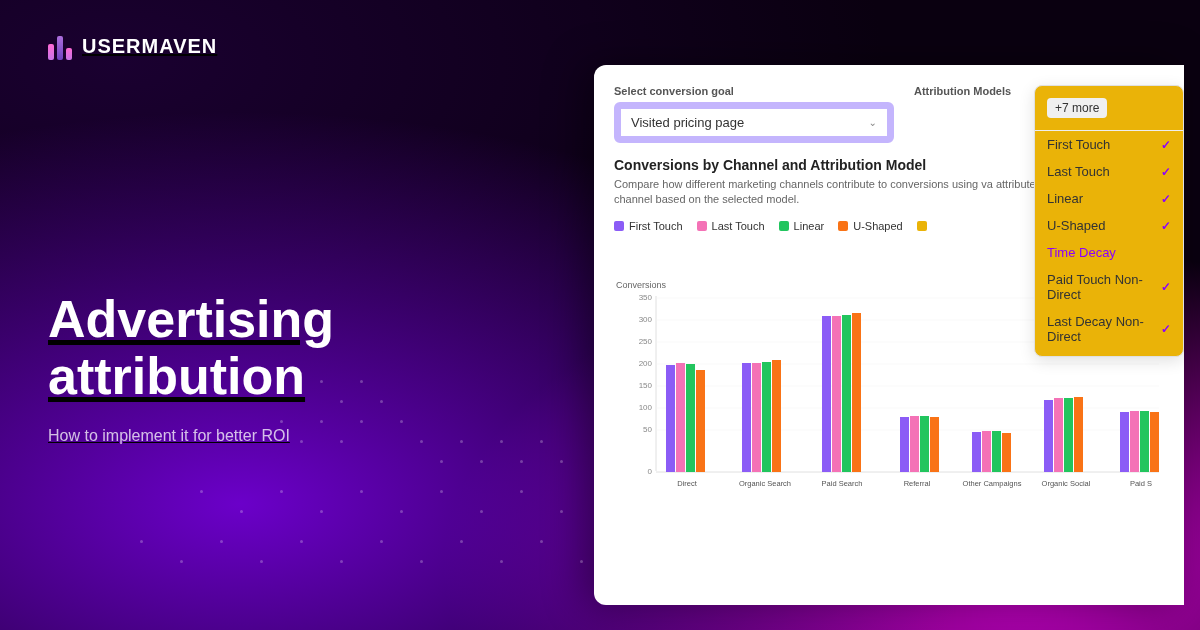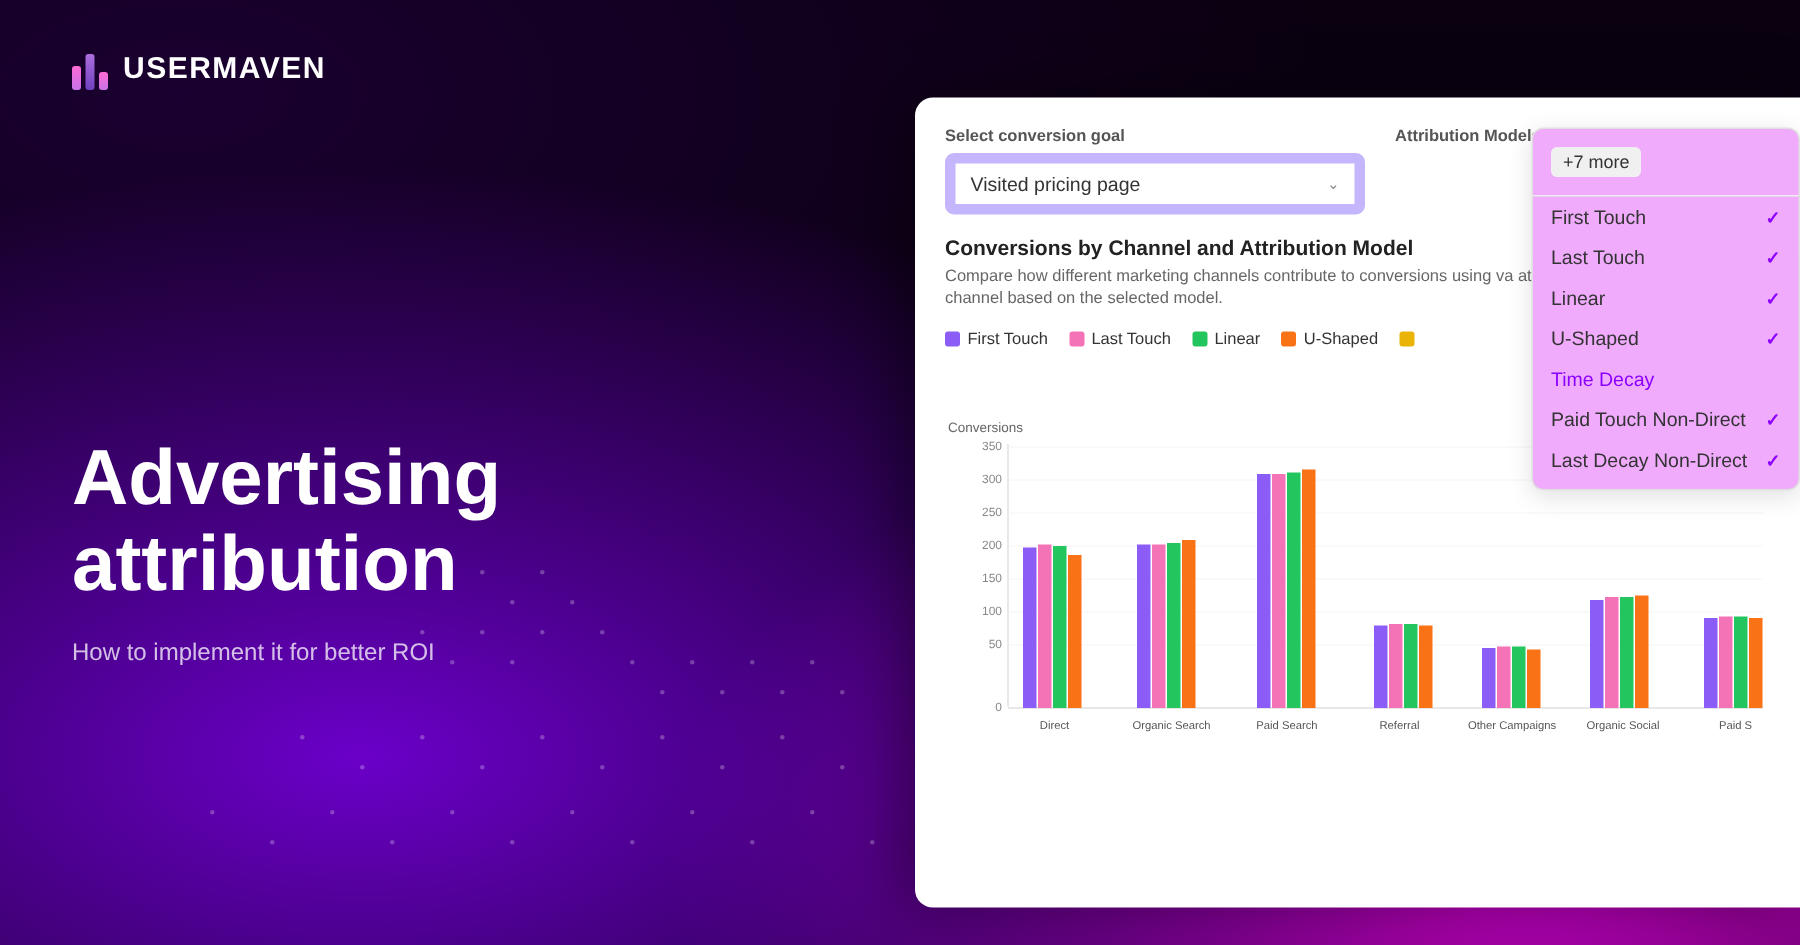--- a/index.html
+++ b/index.html
@@ -41,20 +41,21 @@
     }
 
     
     .content {
       position: absolute;
       inset: 0;
       z-index: 2;
       display: flex;
       flex-direction: column;
       padding: 32px 48px;
+      text-decoration: underline;
     }
 
     
     .logo {
       display: flex;
       align-items: center;
       gap: 10px;
       margin-bottom: 60px;
     }
 
@@ -98,21 +99,21 @@
       font-size: 16px;
       font-weight: 400;
       color: rgba(255,255,255,0.75);
       line-height: 1.4;
     }
 
     
     .right-panel {
       position: absolute;
       top: 65px;
-      right: 0;
+      right: 16px;
       width: 590px;
       height: 540px;
       background: #fff;
       border-radius: 12px 0 0 12px;
       overflow: hidden;
       box-shadow: -10px 0 40px rgba(0,0,0,0.4);
     }
 
     .panel-inner {
       padding: 20px 20px 0 20px;
@@ -159,22 +160,22 @@
     
     .attribution-models {
       flex: 1;
       position: relative;
     }
 
     .dropdown-panel {
       position: absolute;
       top: 0;
       right: -20px;
-      width: 179px;
-      background: #f0abfc;
+      width: 150px;
+      background: #eab308;
       border: 1px solid #e0e0e0;
       border-radius: 8px;
       box-shadow: 0 4px 16px rgba(0,0,0,0.12);
       z-index: 10;
       padding: 6px 0;
     }
 
     .dropdown-header {
       padding: 6px 12px 8px;
       border-bottom: 1px solid #eee;

